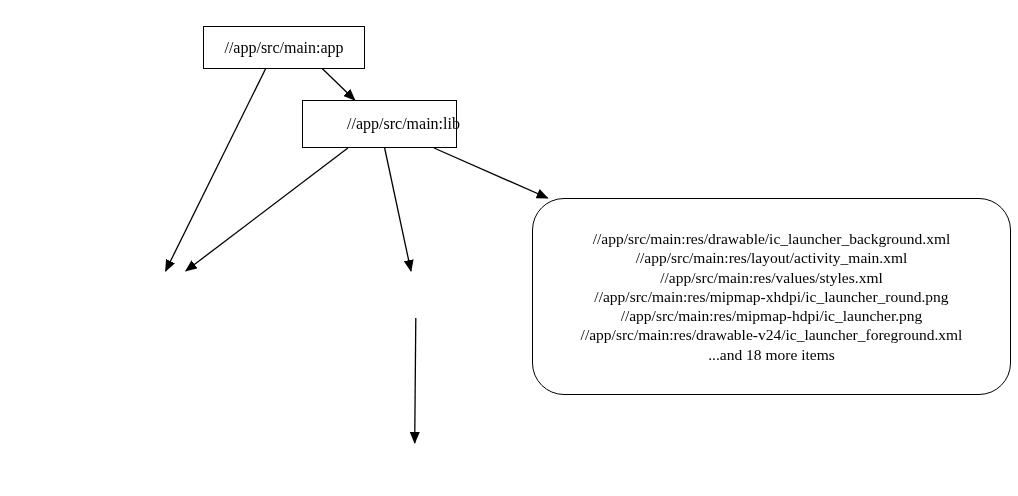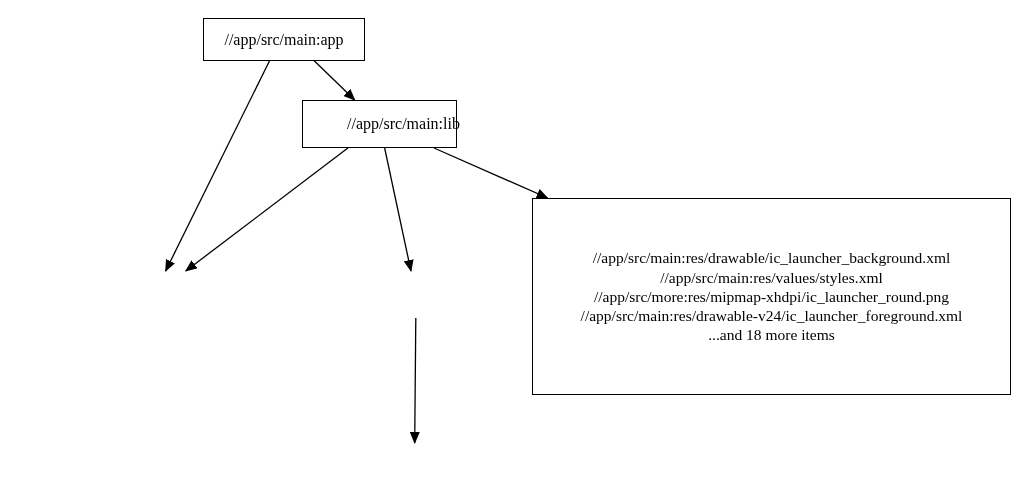--- a/index.html
+++ b/index.html
@@ -34,20 +34,21 @@
     justify-content: center;
     text-align: center;
     font-size: 16px;
     white-space: nowrap;
   }
   .node.multi {
     flex-direction: column;
     justify-content: center;
     line-height: 19.2px;
     font-size: 15.5px;
+    border-radius: 32px;
   }
   .res-line {
     white-space: nowrap;
   }
 </style>
 </head>
 <body>
 
 <div id="canvas">
 
@@ -58,32 +59,34 @@
       </marker>
     </defs>
   <line x1="306.19729729729727" y1="53" x2="354.72162162162164" y2="100" stroke="#000000" stroke-width="1.3" marker-end="url(#arrowhead)"></line>
       <line x1="273.37215909090907" y1="53" x2="165.61079545454547" y2="271" stroke="#000000" stroke-width="1.3" marker-end="url(#arrowhead)"></line>
       <line x1="347.8731778425656" y1="148" x2="185.78571428571428" y2="271" stroke="#000000" stroke-width="1.3" marker-end="url(#arrowhead)"></line>
       <line x1="384.63782991202345" y1="148" x2="410.9692082111437" y2="271" stroke="#000000" stroke-width="1.3" marker-end="url(#arrowhead)"></line>
       <line x1="434.0391304347826" y1="148" x2="547.6623188405797" y2="198" stroke="#000000" stroke-width="1.3" marker-end="url(#arrowhead)"></line>
       <line x1="415.795652173913" y1="318" x2="414.7086956521739" y2="443" stroke="#000000" stroke-width="1.3" marker-end="url(#arrowhead)"></line>
     </svg>
 
-  <div class="node" style="left:203px; top:18px; width:162px; height:43px;">
+  <div class="node" style="left:203px; top:26px; width:162px; height:43px;">
     <span>//app/src/main:app</span>
   </div>
 
   <div class="node" style="left:302px; top:100px; width:155px; height:48px;padding-left:48px;">
     <span>//app/src/main:lib</span>
   </div>
 
 
 
   <div class="node multi" style="left:532px; top:198px; width:479px; height:197px;">
     <div class="res-line">//app/src/main:res/drawable/ic_launcher_background.xml</div>
+    <div class="res-line">//app/src/main:res/layout/activity_main.xml</div>
     <div class="res-line">//app/src/main:res/values/styles.xml</div>
-    <div class="res-line">//app/src/more:res/mipmap-xhdpi/ic_launcher_round.png</div>
+    <div class="res-line">//app/src/main:res/mipmap-xhdpi/ic_launcher_round.png</div>
+    <div class="res-line">//app/src/main:res/mipmap-hdpi/ic_launcher.png</div>
     <div class="res-line">//app/src/main:res/drawable-v24/ic_launcher_foreground.xml</div>
     <div class="res-line">...and 18 more items</div>
   </div>
 
 
 </div>
 
 </body></html>

